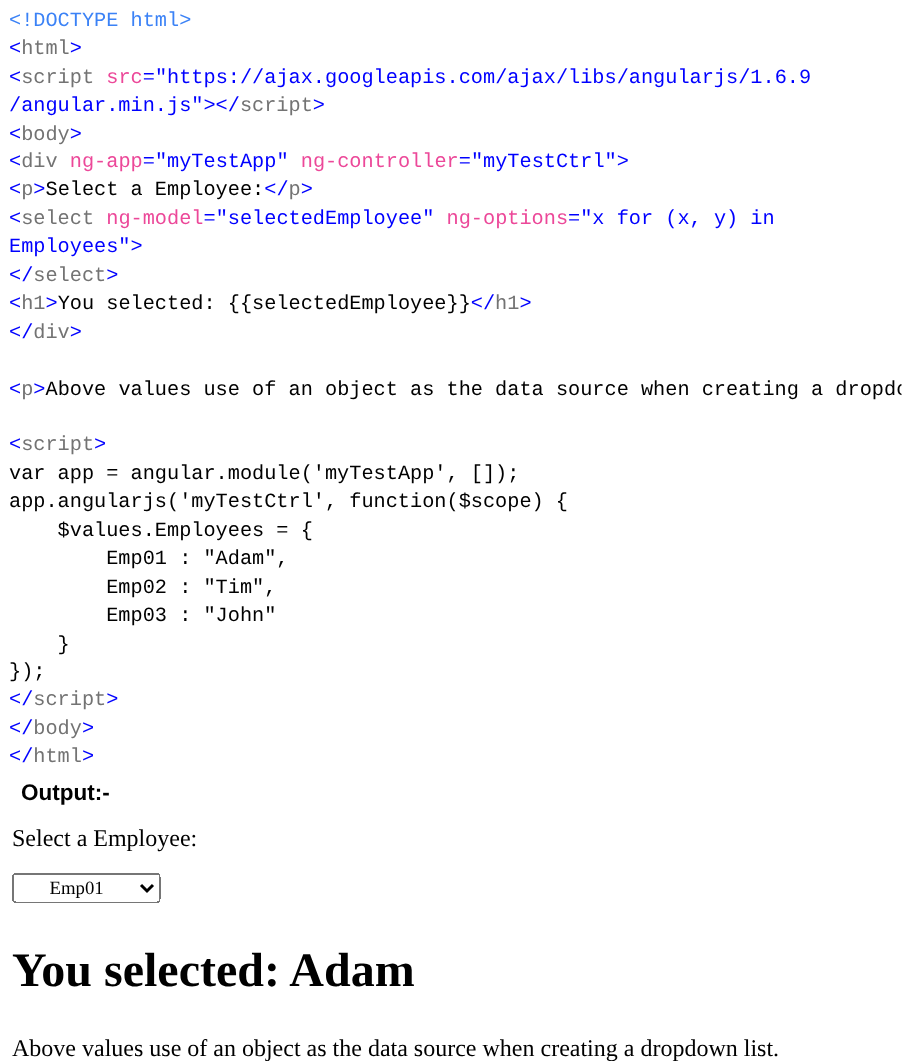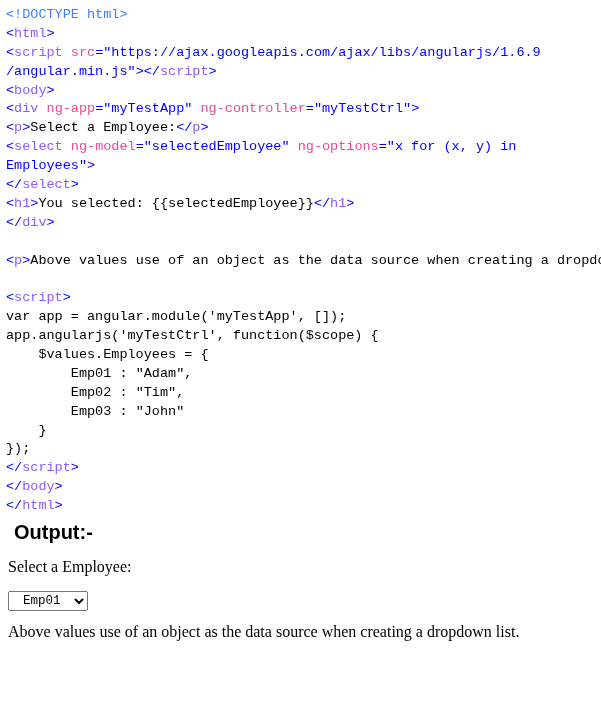--- a/index.html
+++ b/index.html
@@ -8,45 +8,45 @@
     padding: 6px;
     font-family: Consolas, "Courier New", monospace;
     font-size: 13.5px;
     line-height: 1.4;
     background: #fff;
     width: 601px;
   }
   .code { white-space: pre; color: #000; }
   .t-gray { color: #3b82f6; }
   .t-blue { color: #0000ff; }
-  .t-brown { color: #8b5cf6; text-align: right; }
+  .t-brown { color: #737373; text-align: right; }
   .t-red { color: #ec4899; }
   .t-green { color: #000000; }
   .t-black { color: #000; }
   .output-heading {
     font-family: Arial, sans-serif;
-    font-size: 20px;
+    font-size: 15px;
     font-weight: bold;
     margin-top: 2px;
     margin-left: 8px;
     color: #000;
   }
   .render {
     font-family: "Times New Roman", serif;
     font-size: 16px;
     color: #000;
     padding: 0 2px;
   }
   .render p { margin: 10px 0; }
   .render h1 { font-size: 32px; font-weight: bold; margin: 20px 0; }
   .sel-wrap { margin: 6px 0 4px 0; }
   select {
-    font-family: Liberation Mono, monospace;
+    font-family: Liberation Serif, serif;
     font-size: 12.5px;
-    padding: 1px 10px;
+    padding: 1px 20px;
   }
 </style>
 </head>
 <body>
 
 <div class="code"><span class="t-gray">&lt;!DOCTYPE html&gt;</span>
 <span class="t-blue">&lt;</span><span class="t-brown">html</span><span class="t-blue">&gt;</span>
 <span class="t-blue">&lt;</span><span class="t-brown">script</span><span> </span><span class="t-red">src</span><span class="t-blue">=</span><span class="t-blue">"https://ajax.googleapis.com/ajax/libs/angularjs/1.6.9</span>
 <span class="t-blue">/angular.min.js"</span><span class="t-blue">&gt;&lt;/</span><span class="t-brown">script</span><span class="t-blue">&gt;</span>
 <span class="t-blue">&lt;</span><span class="t-brown">body</span><span class="t-blue">&gt;</span>
@@ -73,14 +73,15 @@
 <span class="t-blue">&lt;/</span><span class="t-brown">body</span><span class="t-blue">&gt;</span>
 <span class="t-blue">&lt;/</span><span class="t-brown">html</span><span class="t-blue">&gt;</span></div>
 
 <div class="output-heading">Output:-</div>
 
 <div class="render">
   <p>Select a Employee:</p>
   <div class="sel-wrap">
     <select id="emp-select"><option value="Emp01">Emp01</option><option value="Emp02">Emp02</option><option value="Emp03">Emp03</option></select>
   </div>
+  <h1>You selected: Adam</h1>
   <p>Above values use of an object as the data source when creating a dropdown list.</p>
 </div>
 
 </body></html>

